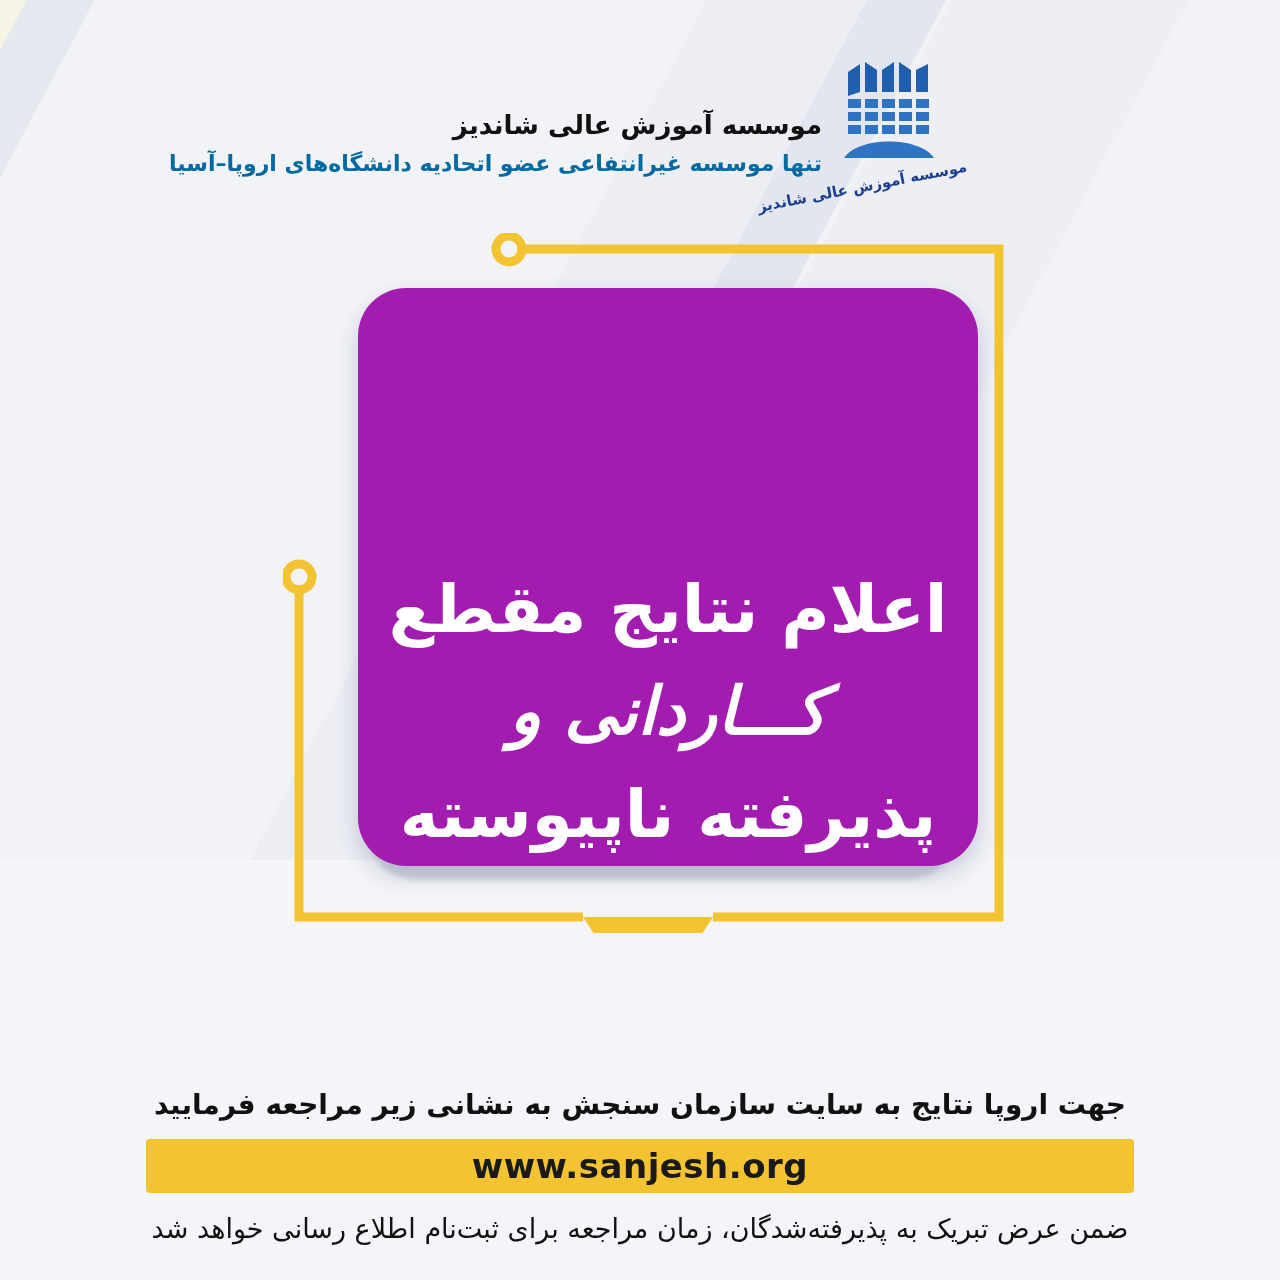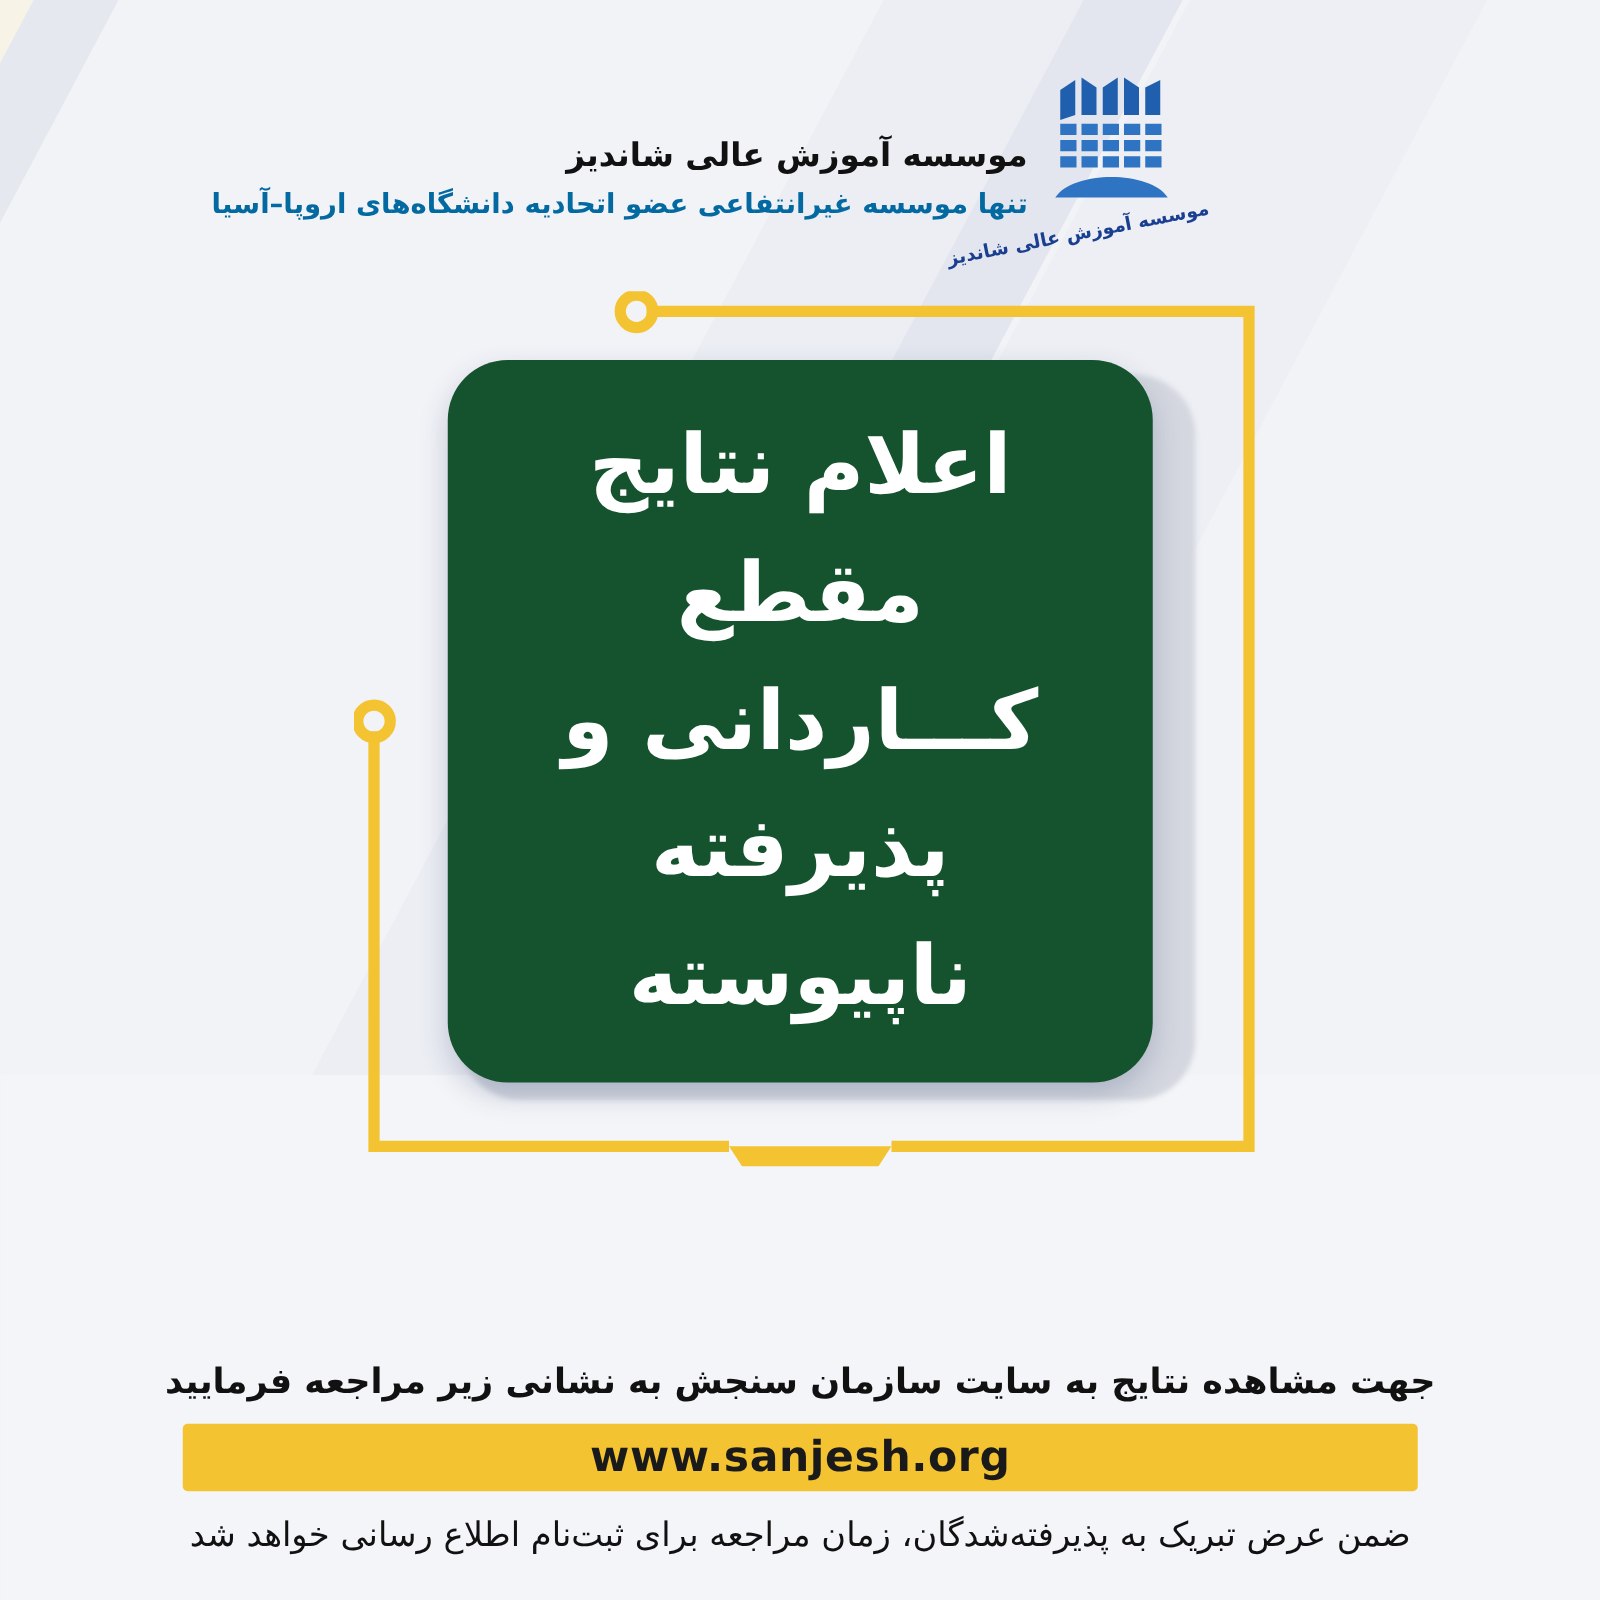--- a/index.html
+++ b/index.html
@@ -109,40 +109,40 @@
     width: 588px;
     height: 580px;
     border-radius: 48px;
     background: #d4d7df;
     filter: blur(2px);
   }
   .card {
     position: absolute;
     left: 358px;
     top: 288px;
-    width: 564px;
+    width: 620px;
     height: 578px;
     border-radius: 48px;
-    background: #14532d;
+    background: #a21caf;
     box-shadow: 0 10px 22px rgba(40,60,110,0.22);
     display: flex;
-    align-items: center;
+    align-items: flex-end;
     justify-content: center;
   }
   .card-text {
     color: #ffffff;
     font-size: 66px;
     font-weight: bold;
     line-height: 1.55;
     text-align: center;
     padding: 0 22px;
     letter-spacing: 0px;
     direction: rtl;
   }
-  .card-text .line2 { letter-spacing: 3px; }
+  .card-text .line2 { letter-spacing: 3px; font-style: italic; }
 
   
   .footer {
     position: absolute;
     left: 0; right: 0;
     bottom: 36px;
     text-align: center;
   }
   .footer-top {
     font-size: 28px;
@@ -245,20 +245,20 @@
   <div class="card-shadow"></div>
   <div class="card">
     <div class="card-text">
       <div class="line1">اعلام نتایج مقطع</div>
       <div class="line2">کـــاردانی و</div>
       <div class="line3">پذیرفته ناپیوسته</div>
     </div>
   </div>
 
   <div class="footer">
-    <div class="footer-top">جهت مشاهده نتایج به سایت سازمان سنجش به نشانی زیر مراجعه فرمایید</div>
+    <div class="footer-top">جهت اروپا نتایج به سایت سازمان سنجش به نشانی زیر مراجعه فرمایید</div>
     <div class="url-bar">
       <span class="url-text">www.sanjesh.org</span>
     </div>
     <div class="footer-bottom">ضمن عرض تبریک به پذیرفته‌شدگان، زمان مراجعه برای ثبت‌نام اطلاع رسانی خواهد شد</div>
   </div>
 
 </div>
 
 </body></html>

